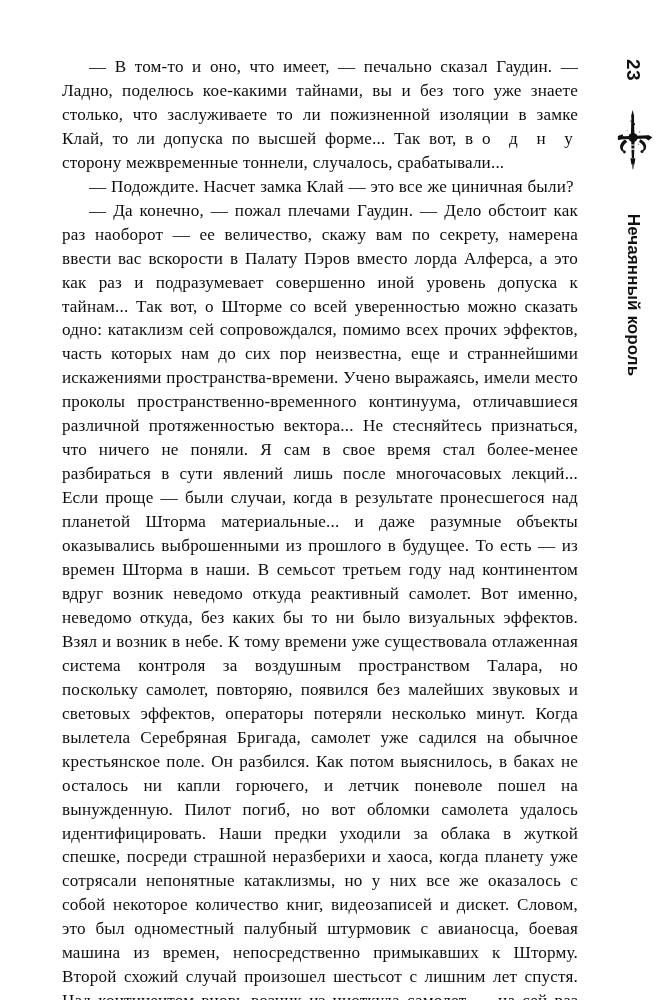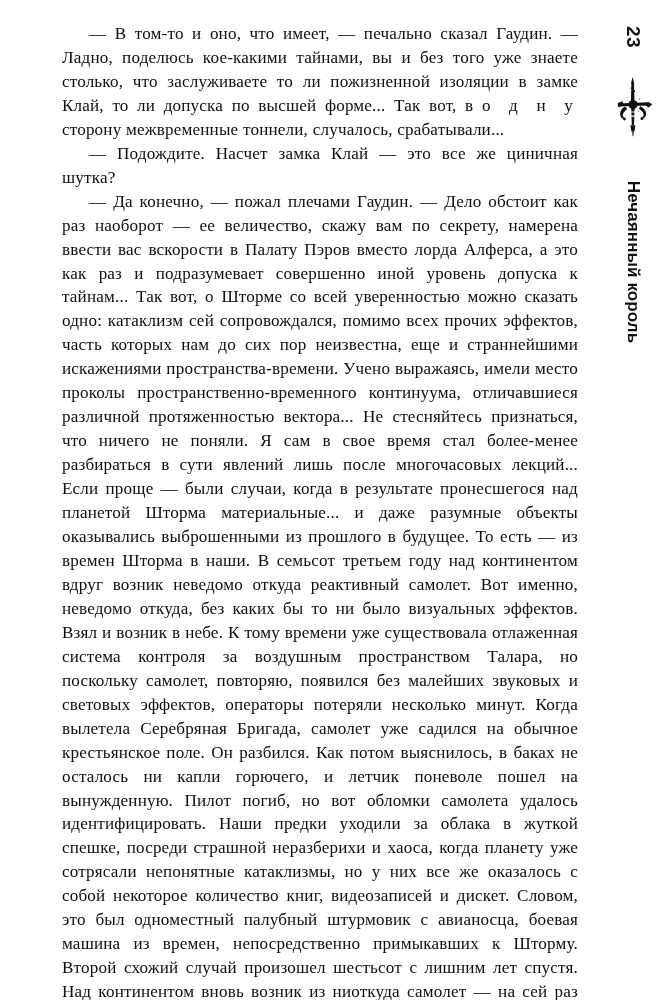--- a/index.html
+++ b/index.html
@@ -15,20 +15,21 @@
     font-family: "Liberation Serif", "DejaVu Serif", serif;
     color: #111111;
     -webkit-font-smoothing: antialiased;
   }
 
   
   #page {
     position: absolute;
     inset: 0;
     background: #ffffff;
+    margin-top: 33px;
   }
 
   
   #text-column {
     position: absolute;
     left: 62px;
     top: 22px;
     width: 516px;
     text-align: justify;
     text-justify: inter-word;
@@ -107,21 +108,21 @@
 <body>
 
 <div id="page">
 
   <div id="text-column">
 
     <p class="para">
       <span>— В том-то и оно, что имеет, — печально сказал Гаудин. — Ладно, поделюсь кое-какими тайнами, вы и без того уже знаете столько, что заслуживаете то ли пожизненной изоляции в замке Клай, то ли допуска по высшей форме... Так вот, в </span><span class="spaced">о д н у</span><span> сторону межвременные тоннели, случалось, срабатывали...</span>
     </p>
 
-    <p class="para">— Подождите. Насчет замка Клай — это все же циничная шутка?</p>
+    <p class="para">— Подождите. Насчет замка Клай — это все же циничная были?</p>
 
     <p class="para spread-last">— Да конечно, — пожал плечами Гаудин. — Дело обстоит как раз наоборот — ее величество, скажу вам по секрету, намерена ввести вас вскорости в Палату Пэров вместо лорда Алферса, а это как раз и подразумевает совершенно иной уровень допуска к тайнам... Так вот, о Шторме со всей уверенностью можно сказать одно: катаклизм сей сопровождался, помимо всех прочих эффектов, часть которых нам до сих пор неизвестна, еще и страннейшими искажениями пространства-времени. Учено выражаясь, имели место проколы пространственно-временного континуума, отличавшиеся различной протяженностью вектора... Не стесняйтесь признаться, что ничего не поняли. Я сам в свое время стал более-менее разбираться в сути явлений лишь после многочасовых лекций... Если проще — были случаи, когда в результате пронесшегося над планетой Шторма материальные... и даже разумные объекты оказывались выброшенными из прошлого в будущее. То есть — из времен Шторма в наши. В семьсот третьем году над континентом вдруг возник неведомо откуда реактивный самолет. Вот именно, неведомо откуда, без каких бы то ни было визуальных эффектов. Взял и возник в небе. К тому времени уже существовала отлаженная система контроля за воздушным пространством Талара, но поскольку самолет, повторяю, появился без малейших звуковых и световых эффектов, операторы потеряли несколько минут. Когда вылетела Серебряная Бригада, самолет уже садился на обычное крестьянское поле. Он разбился. Как потом выяснилось, в баках не осталось ни капли горючего, и летчик поневоле пошел на вынужденную. Пилот погиб, но вот обломки самолета удалось идентифицировать. Наши предки уходили за облака в жуткой спешке, посреди страшной неразберихи и хаоса, когда планету уже сотрясали непонятные катаклизмы, но у них все же оказалось с собой некоторое количество книг, видеозаписей и дискет. Словом, это был одноместный палубный штурмовик с авианосца, боевая машина из времен, непосредственно примыкавших к Шторму. Второй схожий случай произошел шестьсот с лишним лет спустя. Над континентом вновь возник из ниоткуда самолет — на сей раз роскошная</p>
 
   </div>
 
   <div id="margin-rail">
 
     <div id="page-number">23</div>
 
     <div id="ornament">

